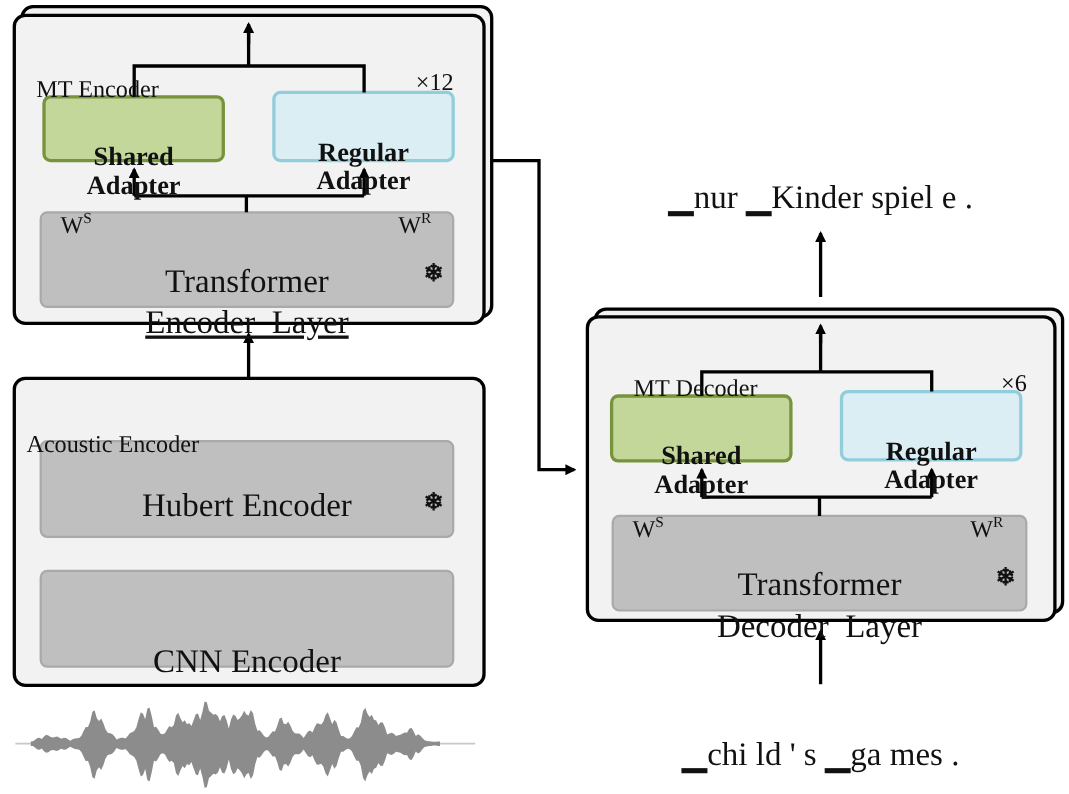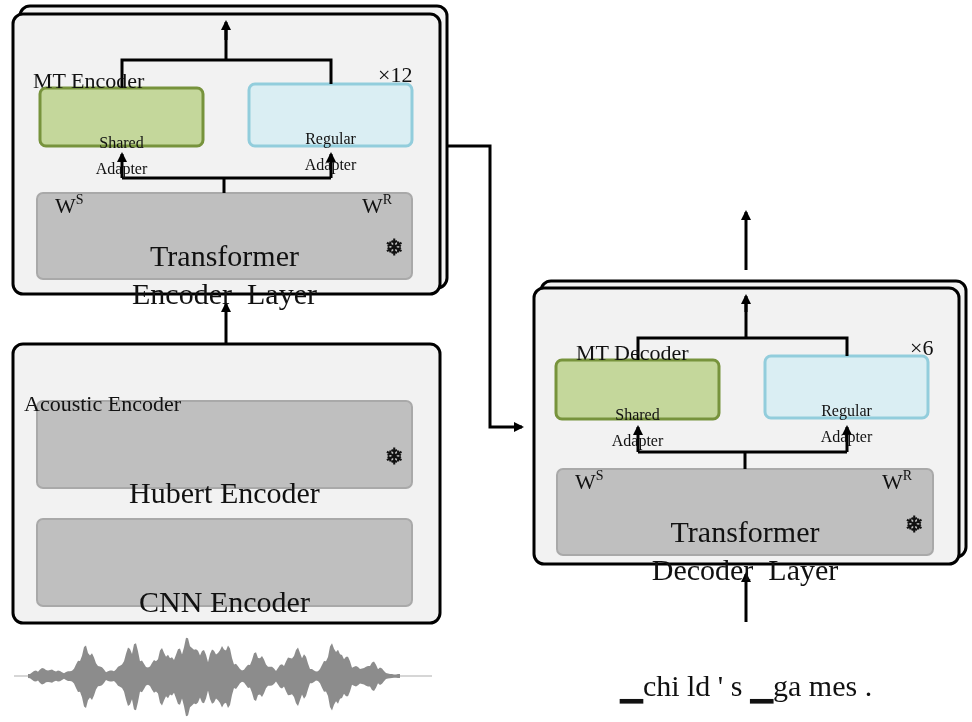--- a/index.html
+++ b/index.html
@@ -8,21 +8,21 @@
   svg { position: absolute; left: 0; top: 0; }
   .outer { fill: #f2f2f2; stroke: #000; stroke-width: 3; }
   .shadow { fill: #f2f2f2; stroke: #000; stroke-width: 3; }
   .frozen { fill: #bfbfbf; stroke: #a9a9a9; stroke-width: 2; }
   .shared { fill: #c4d79b; stroke: #77933c; stroke-width: 3; }
   .regular { fill: #daeef3; stroke: #92cddc; stroke-width: 3; }
   .line { stroke: #000; stroke-width: 3; fill: none; }
   .lbl { position: absolute; white-space: nowrap; margin-top: 40px; }
   .title { font-size: 22px; }
   .big { font-size: 30px; text-align: center; line-height: 38px; }
-  .adp { font-size: 16px; text-align: center; line-height: 26px; }
+  .adp { font-size: 24px; text-align: center; line-height: 26px; font-weight: bold; }
   .w { font-size: 22px; }
   .w sup { font-size: 14px; vertical-align: 9px; }
   .tok { font-size: 30px; text-align: center; line-height: 44px; }
   .snow { font-size: 22px; font-weight: bold; }
 </style>
 </head>
 <body>
 
 <svg width="972" height="722">
   <defs>
@@ -79,26 +79,26 @@
   <div>Adapter</div>
 </div>
 <div class="lbl adp" style="left:249px;top:86px;width:163px;">
   <div>Regular</div>
   <div>Adapter</div>
 </div>
 <div class="lbl w" style="left:55px;top:152px;"><span>W</span><sup>S</sup></div>
 <div class="lbl w" style="left:362px;top:152px;"><span>W</span><sup>R</sup></div>
 <div class="lbl big" style="left:37px;top:197px;width:375px;">
   <div>Transformer</div>
-  <div style="white-space:pre;">Encoder  Layer</div>
+  <div style="white-space:pre;text-decoration:underline;">Encoder  Layer</div>
 </div>
 <div class="lbl snow" style="left:385px;top:195px;">❄</div>
 
 <div class="lbl title" style="left:24px;top:351px;">Acoustic Encoder</div>
-<div class="lbl big" style="left:37px;top:434px;width:375px;">Hubert Encoder</div>
+<div class="lbl big" style="left:37px;top:401px;width:375px;">Hubert Encoder</div>
 <div class="lbl snow" style="left:385px;top:404px;">❄</div>
 <div class="lbl big" style="left:37px;top:543px;width:375px;">CNN Encoder</div>
 
 <div class="lbl title" style="left:576px;top:300px;">MT Decoder</div>
 <div class="lbl title" style="left:910px;top:295px;">×6</div>
 <div class="lbl adp" style="left:556px;top:362px;width:163px;">
   <div>Shared</div>
   <div>Adapter</div>
 </div>
 <div class="lbl adp" style="left:765px;top:358px;width:163px;">
@@ -107,16 +107,17 @@
 </div>
 <div class="lbl w" style="left:575px;top:428px;"><span>W</span><sup>S</sup></div>
 <div class="lbl w" style="left:882px;top:428px;"><span>W</span><sup>R</sup></div>
 <div class="lbl big" style="left:557px;top:473px;width:376px;">
   <div>Transformer</div>
   <div style="white-space:pre;">Decoder  Layer</div>
 </div>
 <div class="lbl snow" style="left:905px;top:472px;">❄</div>
 
 <div class="lbl tok" style="left:540px;top:118px;width:412px;">
+  <div>▁nur ▁Kinder spiel e .</div>
 </div>
 <div class="lbl tok" style="left:540px;top:624px;width:412px;">
   <div>▁chi ld ' s ▁ga mes .</div>
 </div>
 
 </body></html>

